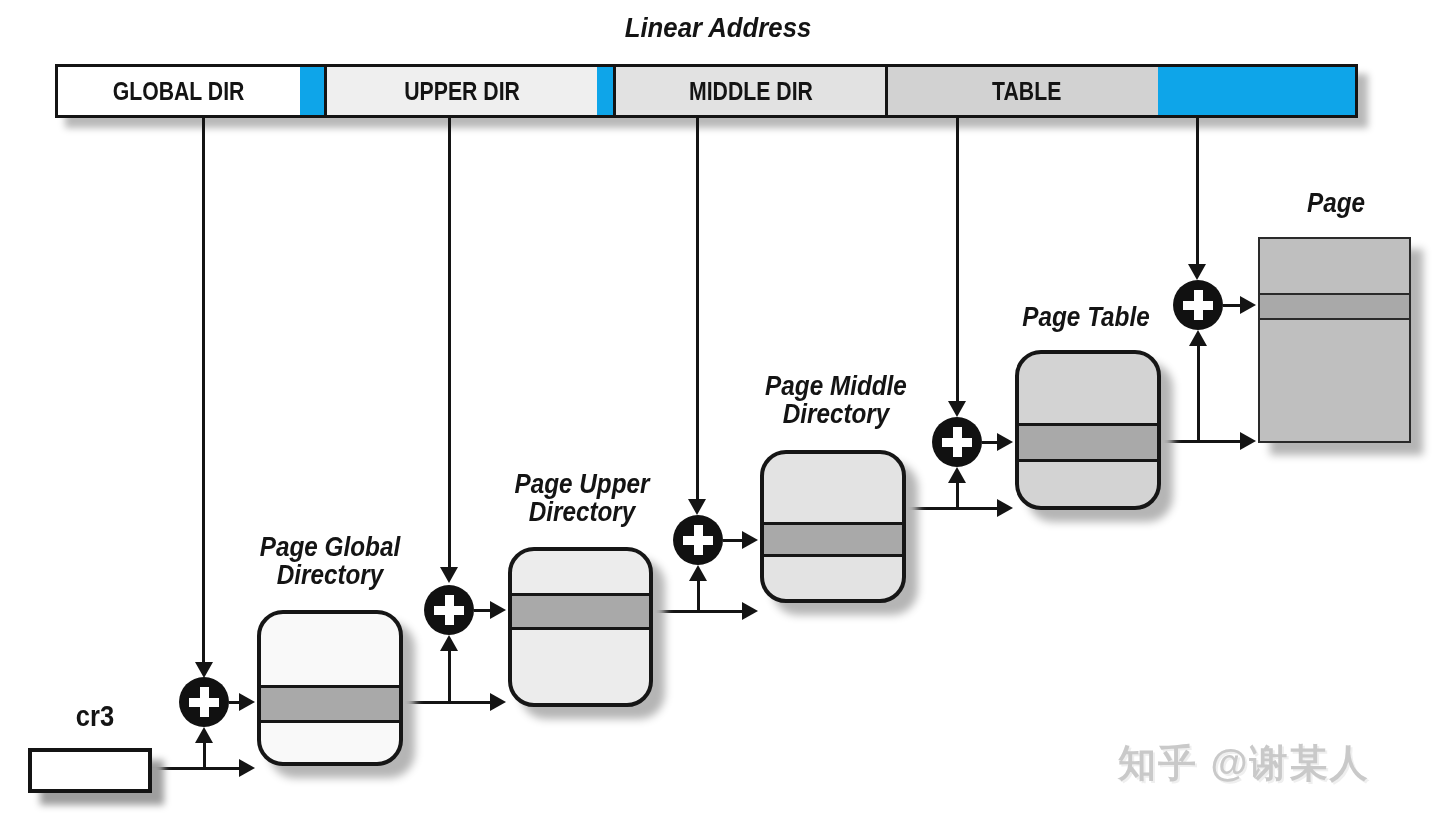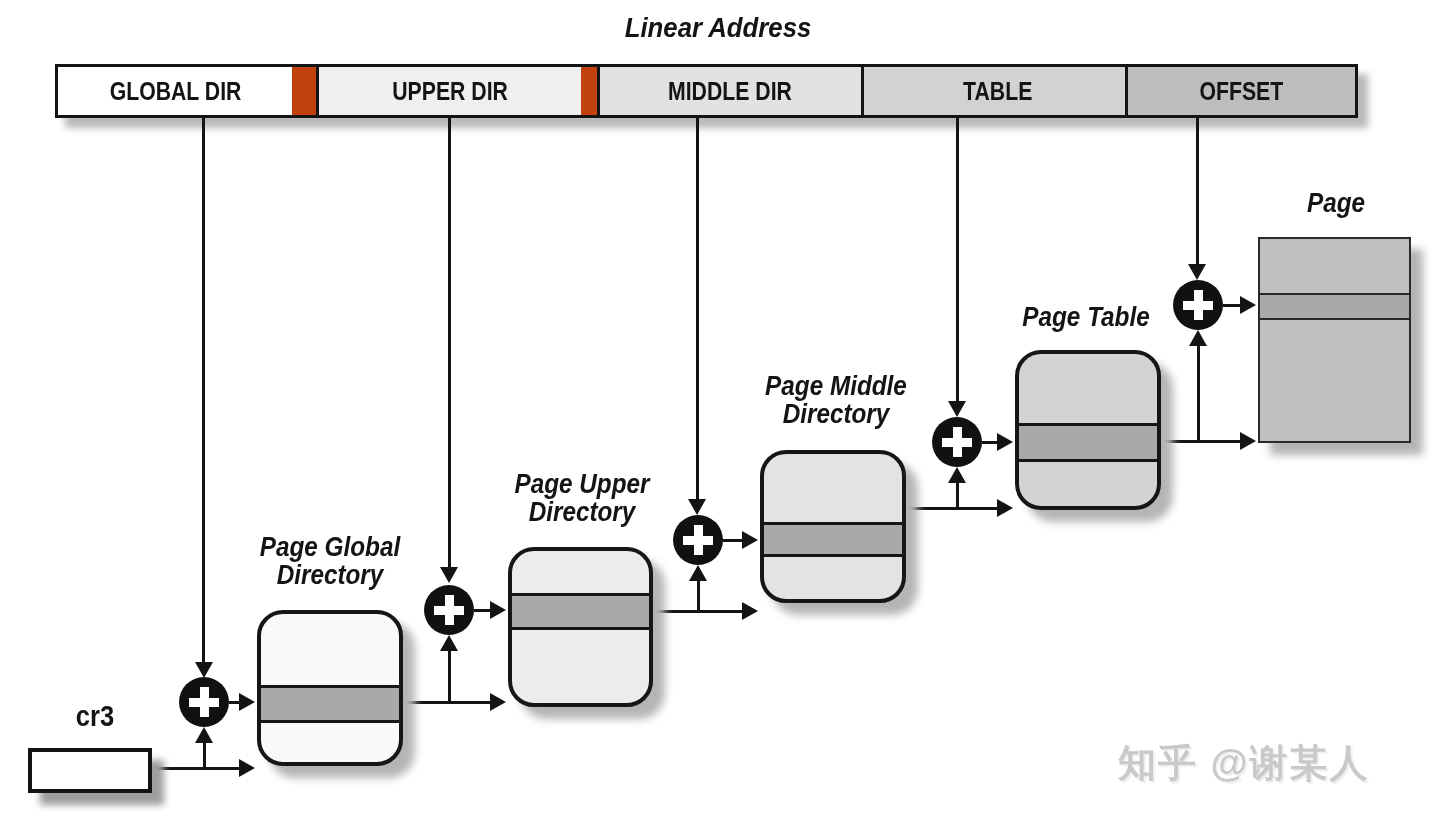--- a/index.html
+++ b/index.html
@@ -12,21 +12,21 @@
   .node-label{position:absolute;width:200px;text-align:center;font-size:27px;line-height:1.04;
               font-weight:bold;font-style:italic;transform:scaleX(.9);}
   .node-label span{display:block;}
   .reg-label{position:absolute;left:40px;top:700px;width:110px;text-align:center;
              font-size:29px;font-weight:bold;transform:scaleX(.88);}
   .watermark{position:absolute;left:1118px;top:738px;width:310px;font-size:38px;
              color:#c9c9c9;text-shadow:2px 2px 0 #efefef;letter-spacing:2px;font-weight:bold;}
 
   
   .bar{position:absolute;left:55px;top:64px;width:1303px;height:54px;box-sizing:border-box;
-       border:3px solid #141414;display:flex;box-shadow:10px 10px 7px #b9b9b9;background:#c2410c;}
+       border:3px solid #141414;display:flex;box-shadow:10px 10px 7px #b9b9b9;background:#0ea5e9;}
   .seg{box-sizing:border-box;height:100%;display:flex;align-items:center;justify-content:center;}
   .seg + .seg{border-left:3px solid #141414;}
   .seg-label{font-size:25px;font-weight:bold;transform:scaleX(.85);white-space:nowrap;}
 
   
   .tbox{position:absolute;box-sizing:border-box;border:4px solid #161616;border-radius:26px;
         box-shadow:12px 12px 8px #b5b5b5;}
   .band{position:absolute;left:0;right:0;box-sizing:border-box;
         border-top:3px solid #161616;border-bottom:3px solid #161616;}
   .pagebox{position:absolute;box-sizing:border-box;border:2px solid #2a2a2a;
@@ -62,23 +62,20 @@
     </div>
     <div class="seg" style="width: 273px; background-color: rgb(239, 239, 239); margin-left: 24px;">
       <span class="seg-label">UPPER DIR</span>
     </div>
     <div class="seg" style="width: 272px; background-color: rgb(226, 226, 226); margin-left: 16px;">
       <span class="seg-label">MIDDLE DIR</span>
     </div>
     <div class="seg" style="width: 273px; background-color: rgb(210, 210, 210); padding-left: 7px;">
       <span class="seg-label">TABLE</span>
     </div>
-    <div class="seg" style="width: 237px; background-color: rgb(189, 189, 189);">
-      <span class="seg-label">OFFSET</span>
-    </div>
   </div>
 
   <div class="vline" style="left:202px;top:118px;height:544px"></div>
   <div class="ah ah-down" style="left:195px;top:662px"></div>
 
   <div class="vline" style="left:448px;top:118px;height:449px"></div>
   <div class="ah ah-down" style="left:440px;top:567px"></div>
 
   <div class="vline" style="left:696px;top:118px;height:381px"></div>
   <div class="ah ah-down" style="left:688px;top:499px"></div>

